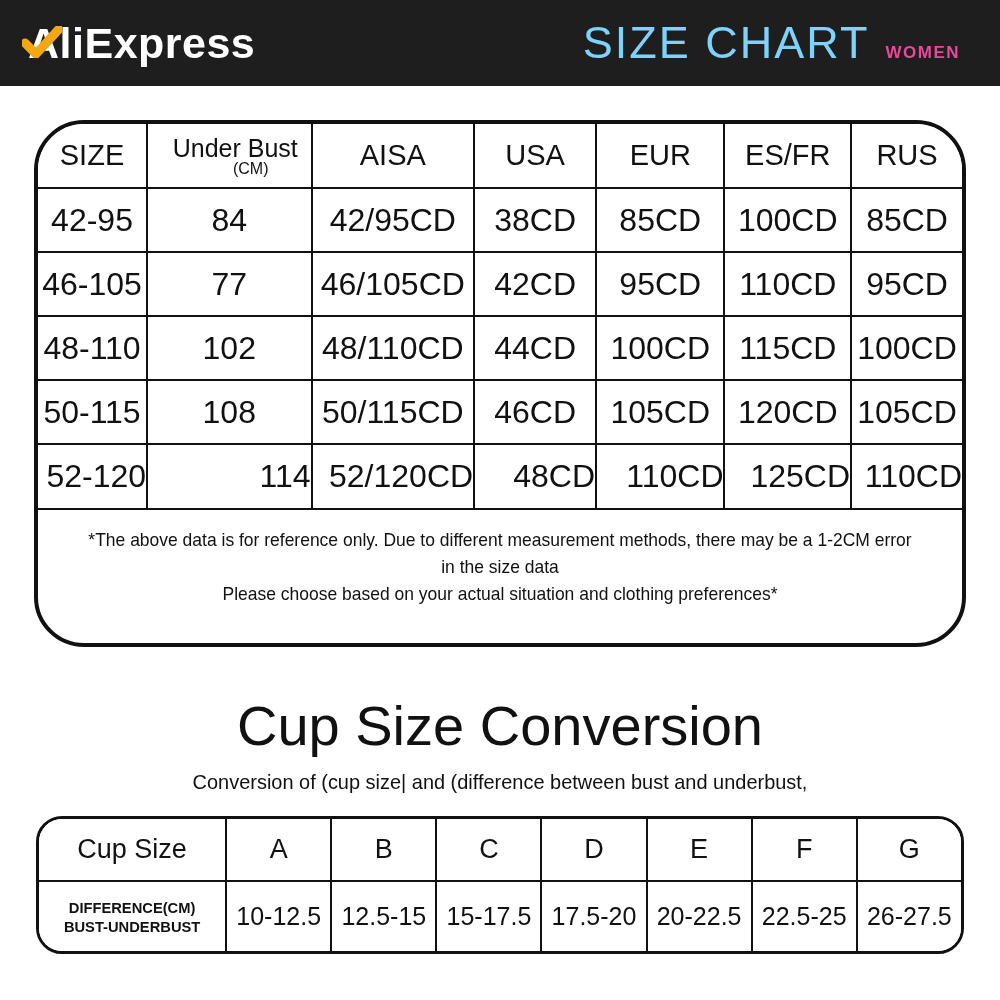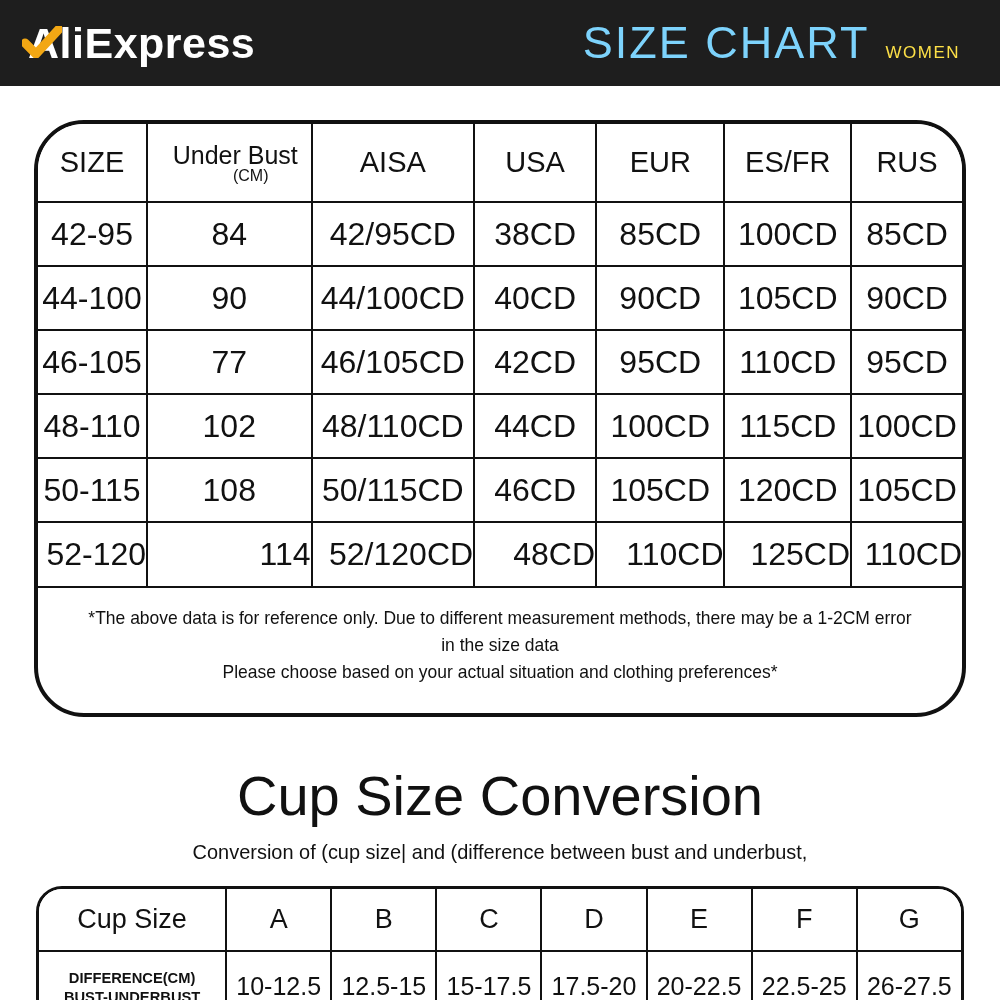--- a/index.html
+++ b/index.html
@@ -25,49 +25,49 @@
   }
   .logo-text {
     font-size: 43px; font-weight: 700; color: #ffffff;
     letter-spacing: 0.5px; position: relative; z-index: 1;
   }
   .title-wrap { display: flex; align-items: baseline; gap: 16px; }
   .size-chart-title {
     color: #7dd3fc; font-size: 45px; font-weight: 400; letter-spacing: 2px;
   }
   .women-label {
-    color: #fde047; font-size: 17px; font-weight: 400; letter-spacing: 1.5px;
+    color: #ec4899; font-size: 17px; font-weight: 700; letter-spacing: 1.5px;
   }
 
   
   .main-table-wrap {
     width: 932px; margin: 34px auto 0 auto;
     border: 4px solid #111111;
     border-radius: 50px;
     overflow: hidden;
     background: #ffffff;
   }
   table { border-collapse: collapse; width: 100%; table-layout: fixed; }
   .size-table td, .size-table th {
     border-right: 2px solid #111111;
     border-bottom: 2px solid #111111;
     text-align: center; vertical-align: middle;
     font-weight: 400;
     background: #ffffff;
   }
-  .size-table th { height: 78px; font-size: 29px; }
+  .size-table th { height: 64px; font-size: 29px; }
   .size-table td { height: 64px; font-size: 32px; }
   .size-table td:last-child, .size-table th:last-child { border-right: none; }
   .size-table tr:last-child td { border-bottom: none; text-align: right; }
   .th-sub { display: block; font-size: 16px; font-weight: 400; margin-top: -3px; padding-left: 43px; }
   .th-underbust-main { display: block; font-size: 25px; padding-left: 12px; }
 
   .footnote {
     border-top: 2px solid #111111;
-    padding: 16px 10px 28px 10px;
+    padding: 16px 10px 36px 10px;
     text-align: center;
   }
   .footnote p {
     font-size: 19px; line-height: 27px; color: #111111;
     transform: scaleX(0.92); transform-origin: center;
   }
 
   
   .cup-title {
     margin-top: 46px;
@@ -149,29 +149,20 @@
       <tr>
         <td>42-95</td>
         <td>84</td>
         <td>42/95CD</td>
         <td>38CD</td>
         <td>85CD</td>
         <td>100CD</td>
         <td>85CD</td>
       </tr>
       <tr>
-        <td>44-100</td>
-        <td>90</td>
-        <td>44/100CD</td>
-        <td>40CD</td>
-        <td>90CD</td>
-        <td>105CD</td>
-        <td>90CD</td>
-      </tr>
-      <tr>
         <td>46-105</td>
         <td>77</td>
         <td>46/105CD</td>
         <td>42CD</td>
         <td>95CD</td>
         <td>110CD</td>
         <td>95CD</td>
       </tr>
       <tr>
         <td>48-110</td>

